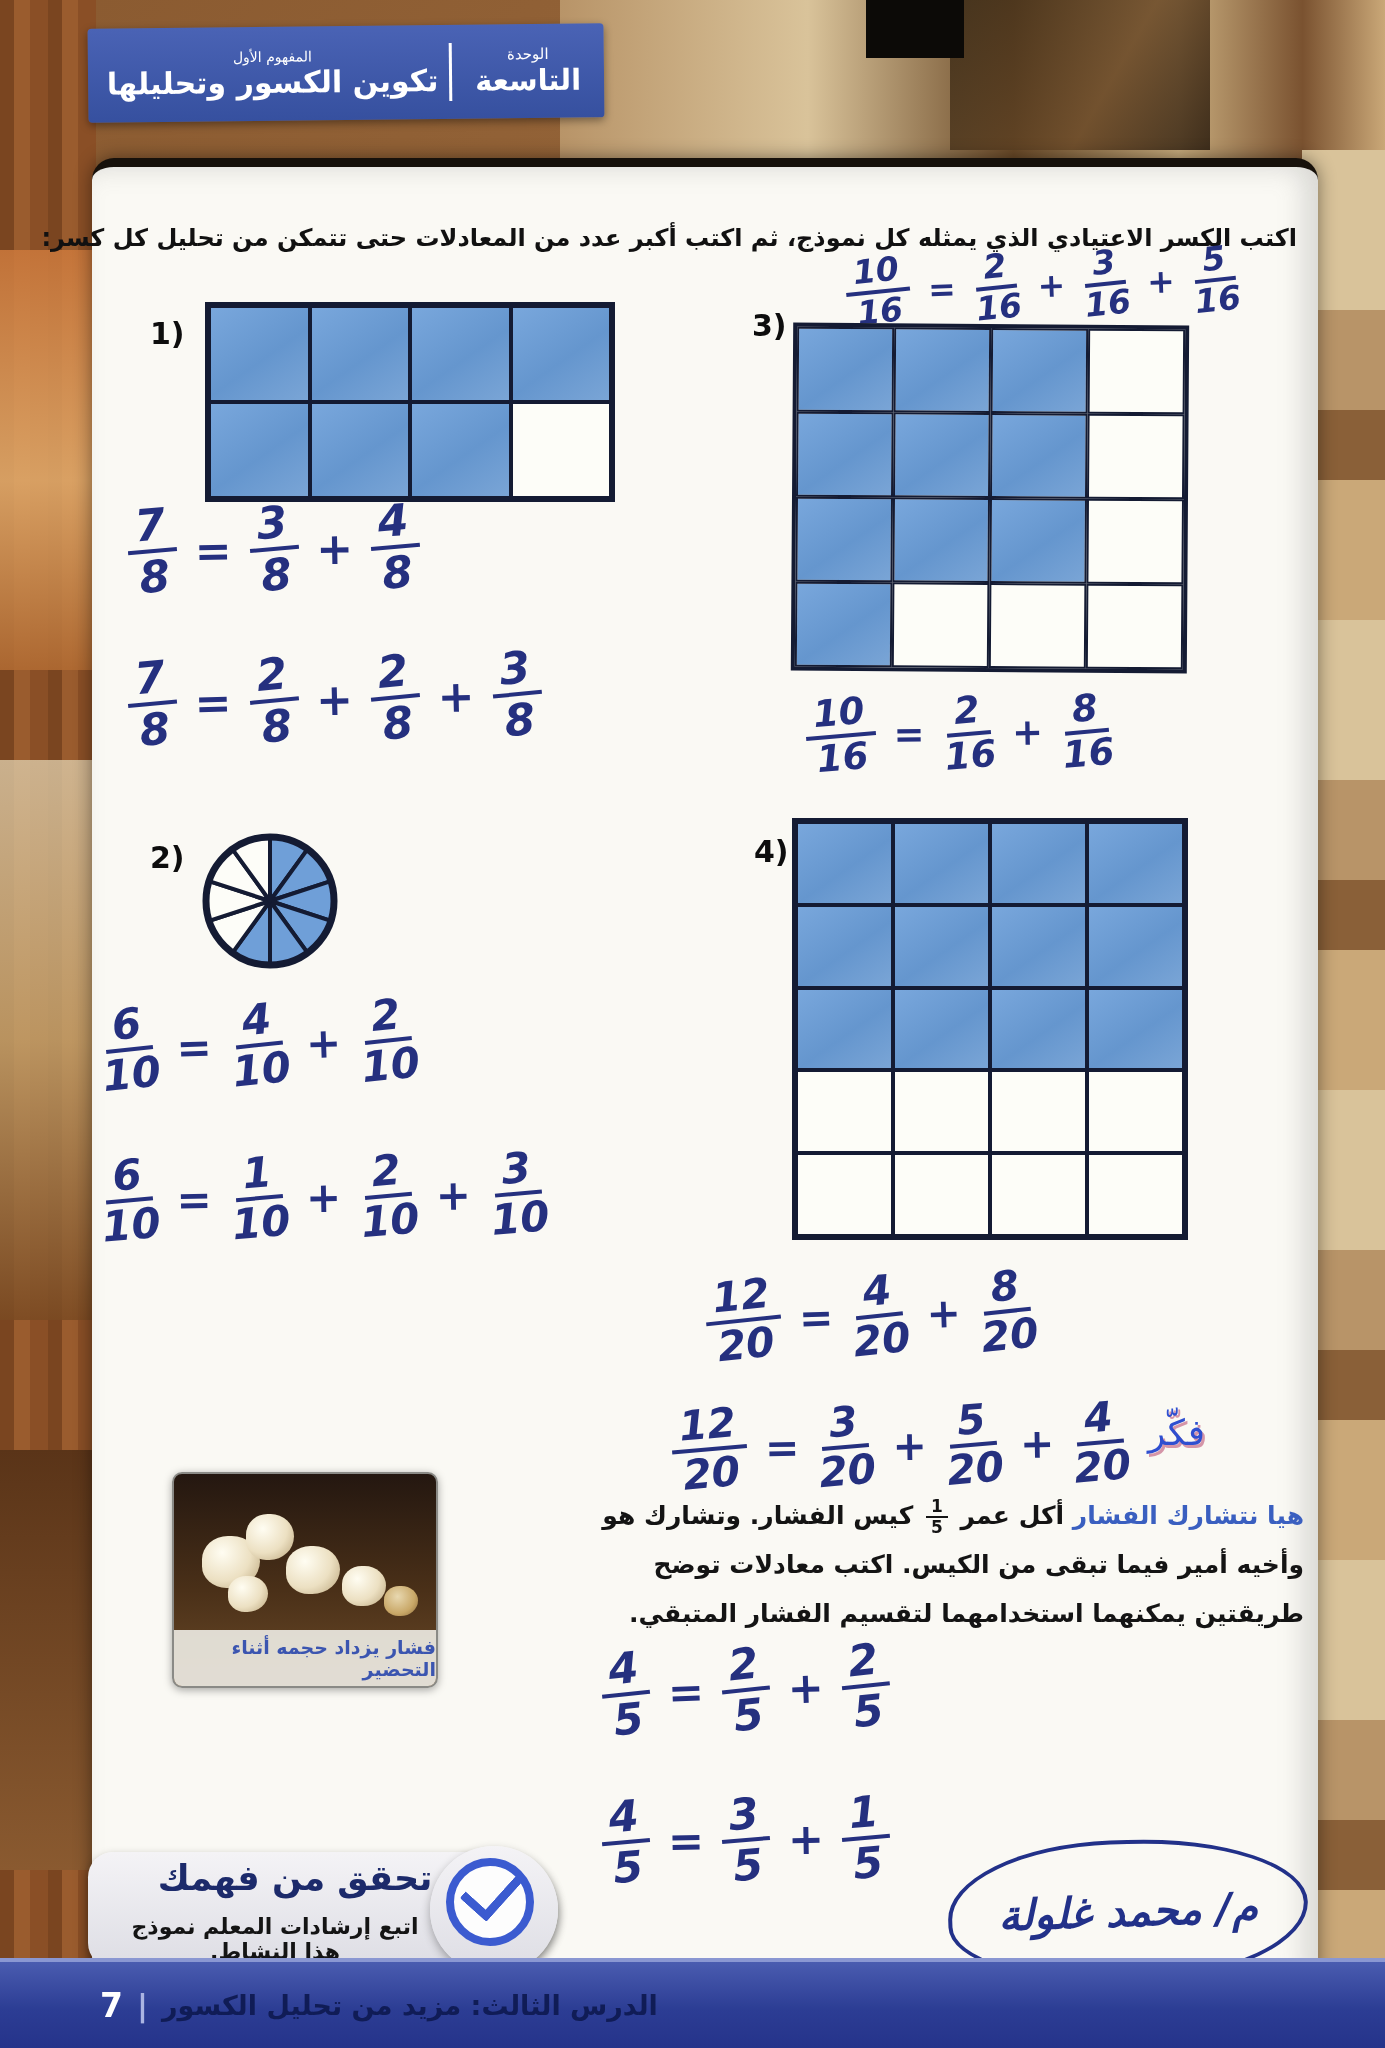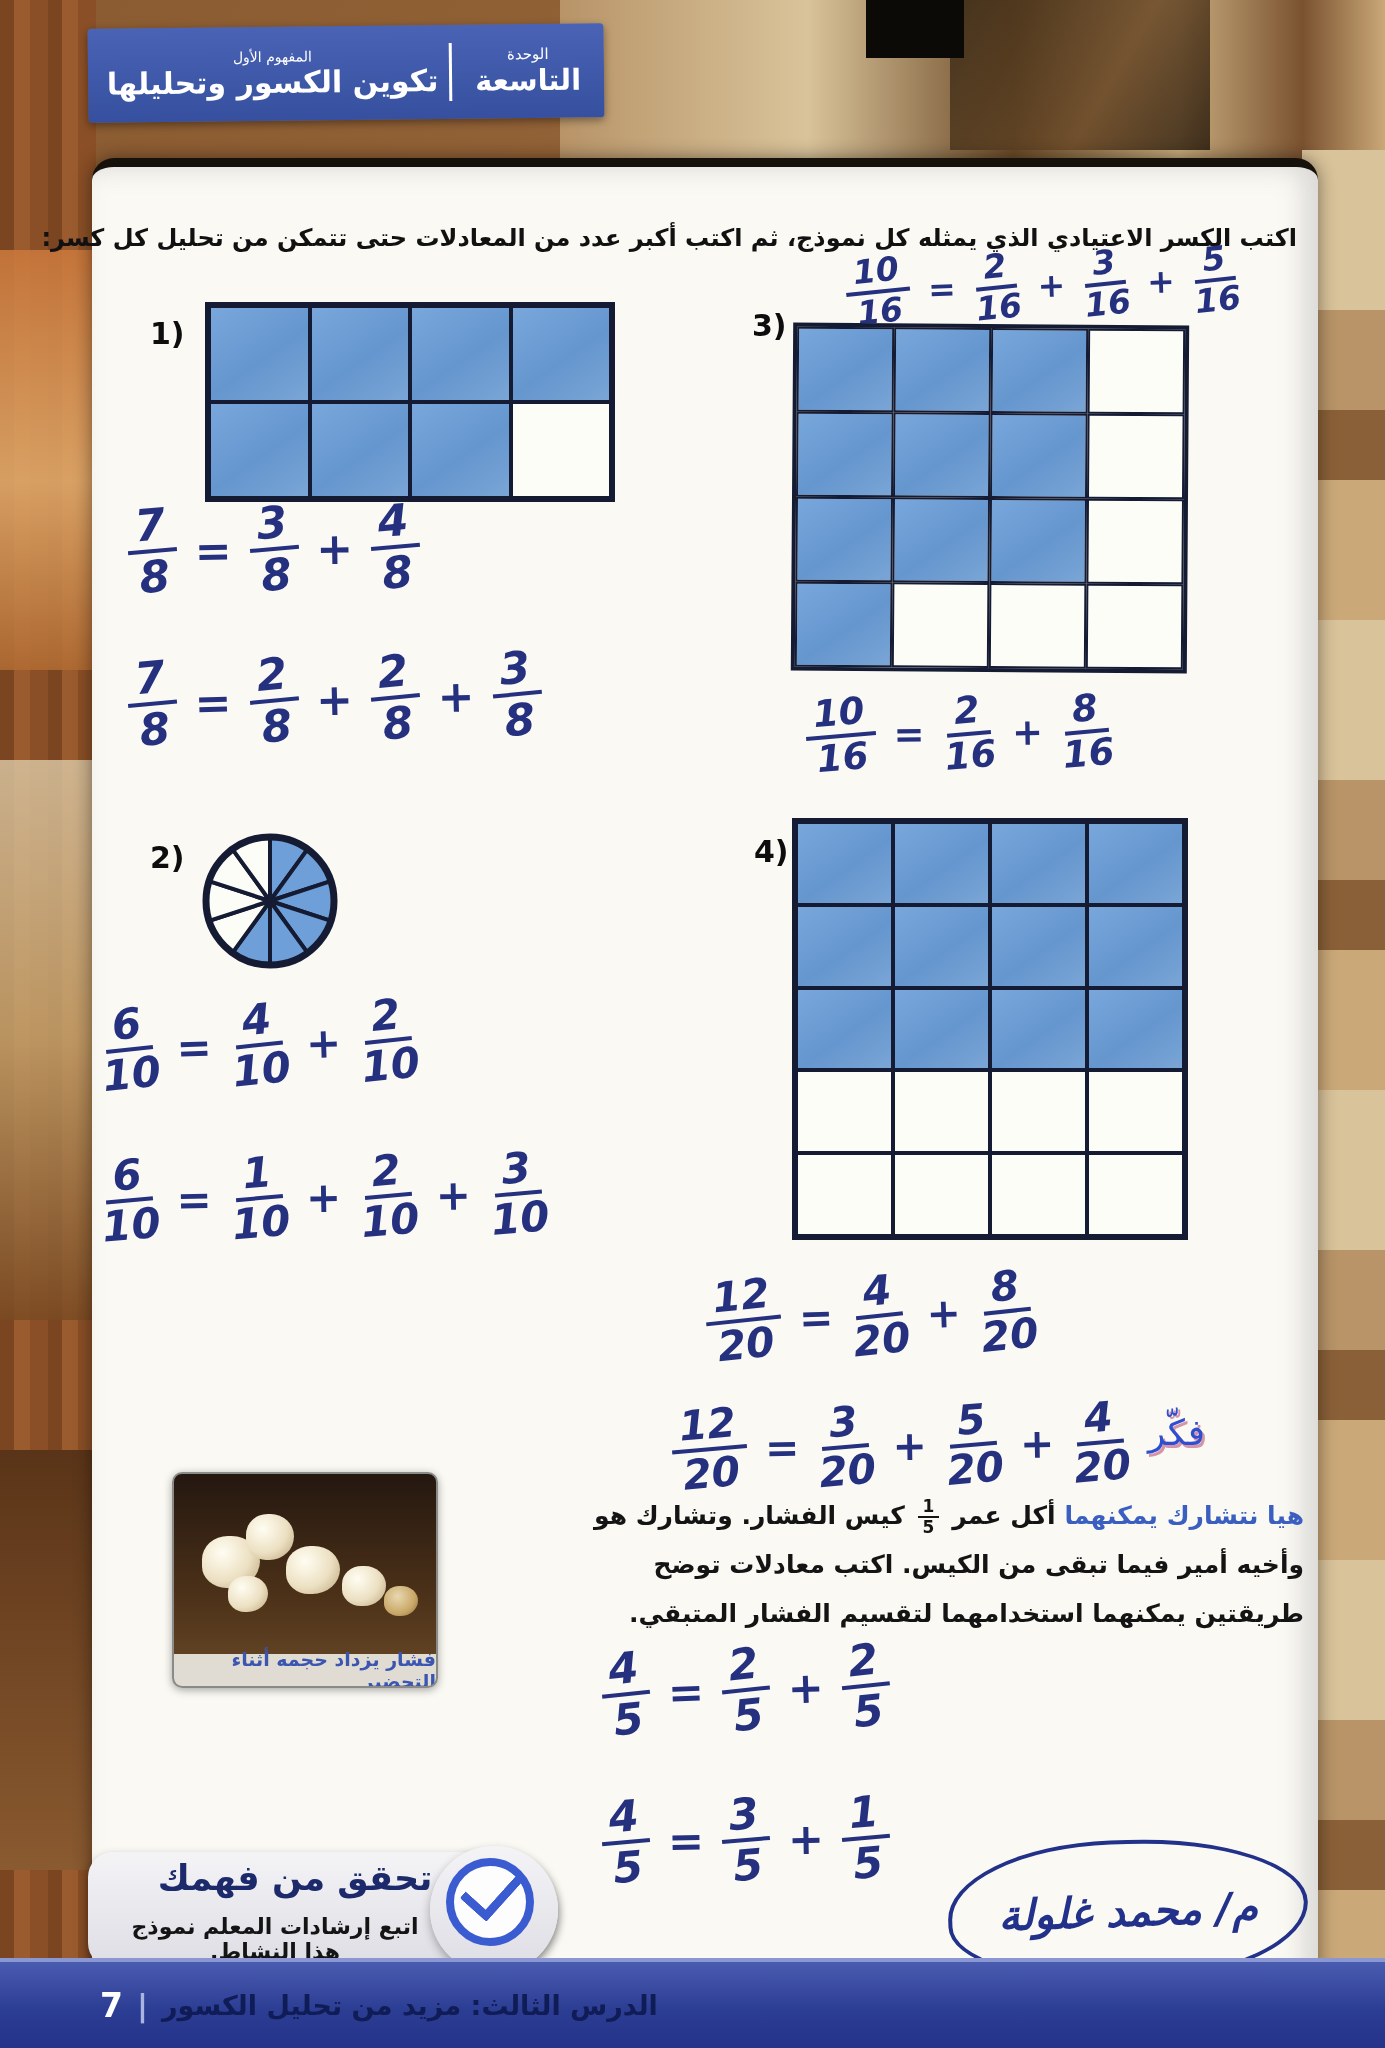--- a/index.html
+++ b/index.html
@@ -104,21 +104,21 @@
     background:linear-gradient(180deg,#241710,#4a3018 55%,#6b4a28);overflow:hidden;
     border:2px solid #8a8a86;box-shadow:0 2px 8px rgba(0,0,0,.35);}
   .pop{position:absolute;border-radius:48% 52% 55% 45%;
     background:radial-gradient(circle at 35% 32%,#fffdf2,#ece0c2 55%,#b8a278);}
   .pop1{left:28px;top:62px;width:58px;height:52px;}
   .pop2{left:72px;top:40px;width:48px;height:46px;}
   .pop3{left:112px;top:72px;width:54px;height:48px;}
   .pop4{left:168px;top:92px;width:44px;height:40px;}
   .pop5{left:210px;top:112px;width:34px;height:30px;background:radial-gradient(circle at 40% 35%,#e8d8b0,#c9a868 60%,#8a6838);}
   .pop6{left:54px;top:102px;width:40px;height:36px;}
-  .photo-caption{position:absolute;left:0;bottom:0;width:100%;height:32px;
+  .photo-caption{position:absolute;left:0;bottom:0;width:100%;height:56px;
     background:rgba(236,233,226,.92);display:flex;align-items:center;justify-content:center;
     font-size:19px;font-weight:bold;color:#3b55b0;direction:rtl;}
 
   
   .check-pill{position:absolute;left:88px;top:1852px;width:470px;height:116px;
     background:linear-gradient(180deg,#f4f3f6,#dddde4);border-radius:26px 60px 60px 26px;
     box-shadow:0 4px 10px rgba(0,0,0,.35);}
   .check-bump{position:absolute;left:430px;top:1846px;width:128px;height:128px;border-radius:50%;
     background:linear-gradient(180deg,#f4f3f6,#dddde4);box-shadow:0 4px 10px rgba(0,0,0,.3);}
   .check-circle{position:absolute;left:446px;top:1858px;width:88px;height:88px;border-radius:50%;
@@ -388,21 +388,21 @@
         <span class="fd">20</span>
       </span>
       <span class="op">+</span>
       <span class="frac">
         <span class="fn">4</span>
         <span class="fd">20</span>
       </span>
     </div>
   <div class="think">فكّر</div>
 
-  <p class="popcorn-text"><span class="lead">هيا نتشارك يمكنهما</span><span> أكل عمر </span><span class="ifrac">
+  <p class="popcorn-text"><span class="lead">هيا نتشارك الفشار</span><span> أكل عمر </span><span class="ifrac">
         <span class="top">1</span>
         <span>5</span>
       </span><span> كيس الفشار. وتشارك هو وأخيه أمير فيما تبقى من الكيس. اكتب معادلات توضح طريقتين يمكنهما استخدامهما لتقسيم الفشار المتبقي.</span></p>
 
   <div class="photo">
     <div class="pop pop1"></div>
     <div class="pop pop2"></div>
     <div class="pop pop3"></div>
     <div class="pop pop4"></div>
     <div class="pop pop5"></div>

